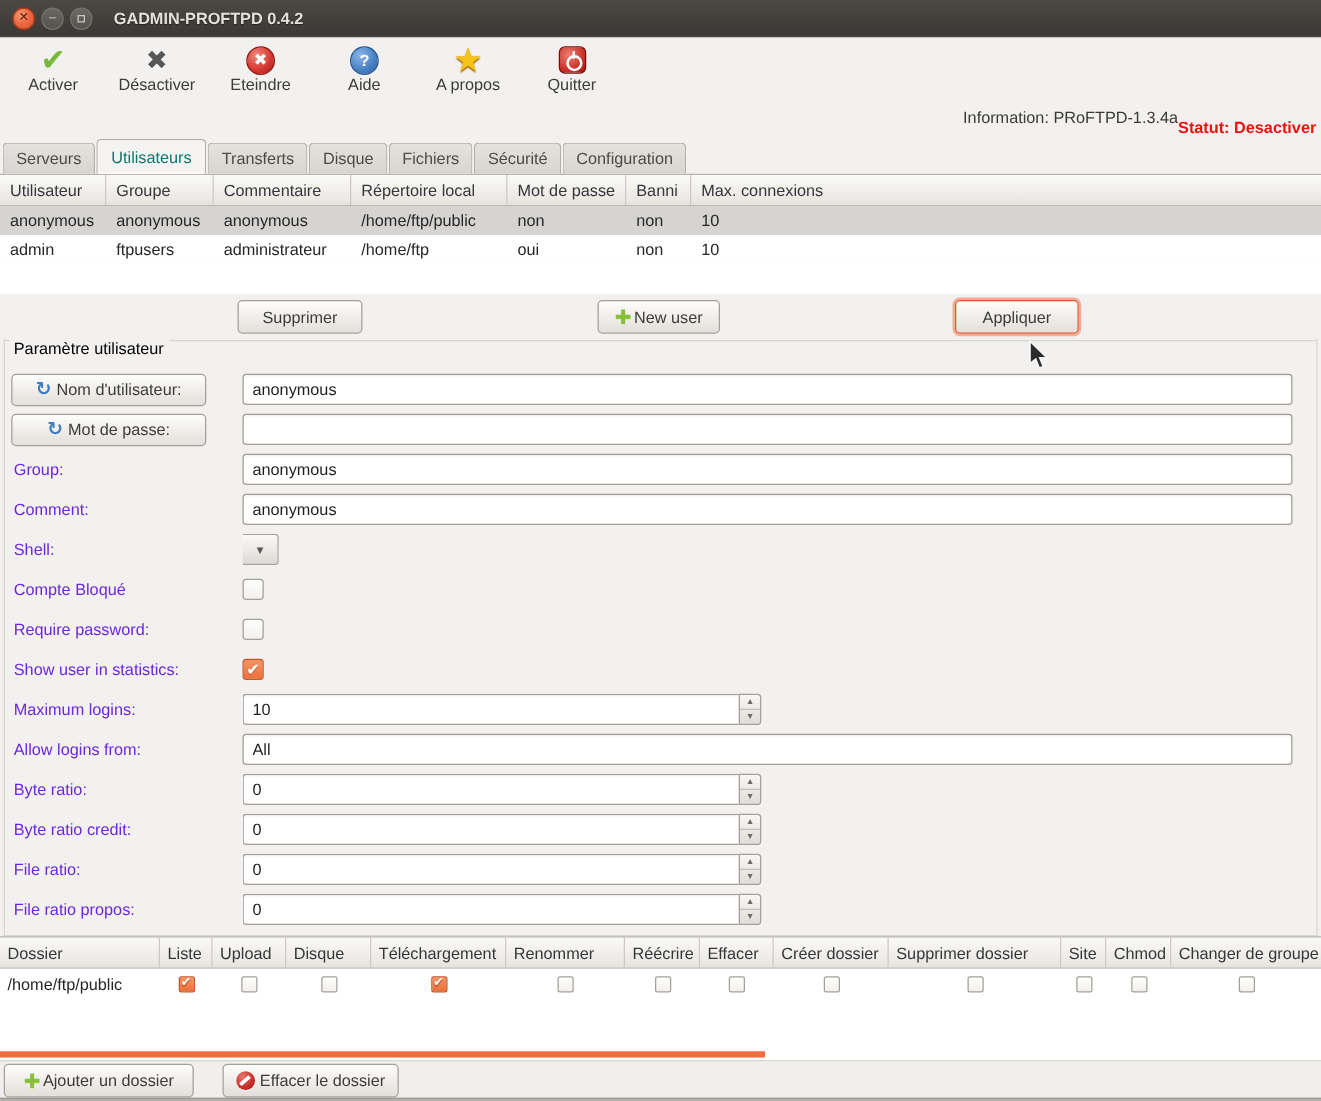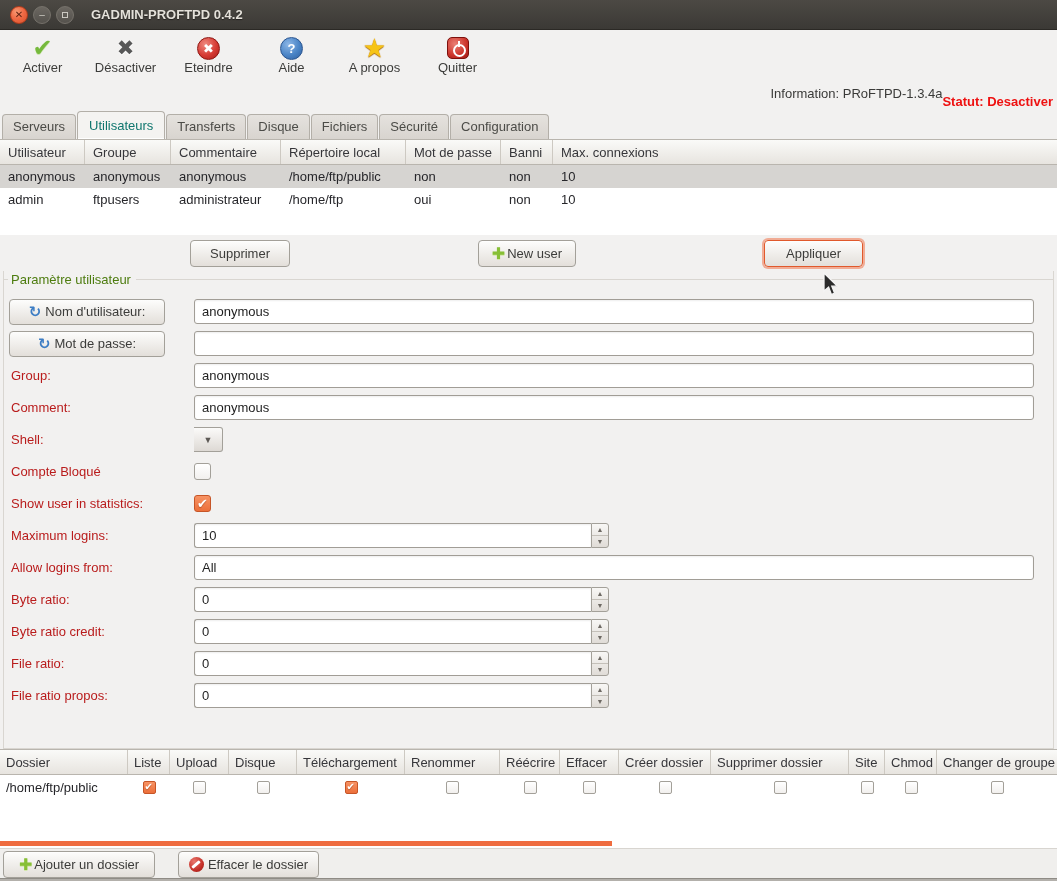--- a/index.html
+++ b/index.html
@@ -52,27 +52,27 @@
   
   .actions { position:relative; height:36px; }
   .gbtn { position:absolute; top:5px; height:27px; background:linear-gradient(#fdfdfc,#e3dfda); border:1px solid #a3a099; border-radius:4px; display:flex; align-items:center; justify-content:center; font-size:13px; color:#3c3c3a; cursor:default; box-shadow:0 1px 0 rgba(255,255,255,.6) inset; }
   .gbtn.apply-focus { border:1px solid #e0592c; box-shadow:0 0 0 2px rgba(240,115,74,.55), 0 1px 0 rgba(255,255,255,.6) inset; }
   .plus-ic { color:#87bf36; font-size:16px; font-weight:bold; margin-right:2px; text-shadow:0 1px 0 #d4e8ac; }
   .noentry-ic { width:15px; height:15px; border-radius:50%; background:radial-gradient(circle at 35% 30%,#e9786e,#c42f27 60%,#941511); position:relative; margin-right:4px; }
   .noentry-ic::after { content:""; position:absolute; left:2.5px; top:6px; width:10px; height:3px; background:#fff; border-radius:1px; transform:rotate(-40deg); }
 
   
   .frame { margin:0 3px; height:478px; border-left:1px solid #d9d6d1; border-right:1px solid #d9d6d1; border-bottom:1px solid #d9d6d1; }
-  .frame-legend { display:flex; align-items:center; height:16px; color:#4d7c0f; }
+  .frame-legend { display:flex; height:16px; color:#000000; }
   .frame-legend::before { content:""; width:4px; border-top:1px solid #d9d6d1; margin-top:1px; }
   .frame-legend .ft { padding:0 5px 0 3px; }
   .frame-legend::after { content:""; flex:1; border-top:1px solid #d9d6d1; margin-top:1px; }
   .form { padding-top:12px; }
   .frow { height:25px; margin:0 0 7px 0; display:flex; align-items:center; }
-  .flabel { width:190px; padding-left:7px; color:#b91c1c; }
+  .flabel { width:190px; padding-left:7px; color:#6d28d9; }
   .entry { height:25px; border:1px solid #a19d96; border-radius:3px; background:#fff; padding:0 7px; font-family:"Liberation Sans","DejaVu Sans",sans-serif; font-size:13px; color:#1e1e1e; box-shadow:inset 0 1px 2px rgba(0,0,0,.07); outline:none; }
   .w-wide { width:840px; }
   .labelbtn { margin-left:5px; width:156px; height:26px; background:linear-gradient(#fdfdfc,#e3dfda); border:1px solid #a3a099; border-radius:4px; display:flex; align-items:center; justify-content:center; gap:4px; color:#3c3c3a; cursor:default; }
   .refresh-ic { color:#3d7dc4; font-weight:bold; font-size:15px; line-height:1; }
   .gap { width:21px; }
   .combo { display:flex; }
   .combo .entry { width:155px; border-radius:3px 0 0 3px; }
   .combo-btn { width:29px; height:25px; background:linear-gradient(#fbfaf9,#ddd9d4); border:1px solid #a3a099; border-left:none; border-radius:0 3px 3px 0; display:flex; align-items:center; justify-content:center; color:#5c5854; font-size:9px; cursor:default; }
   .spinbox { display:flex; width:415px; }
   .spinbox .entry { flex:1; border-radius:3px 0 0 3px; border-right:none; }
@@ -248,20 +248,24 @@
           <div class="combo-btn">
               <span>▼</span>
             </div>
         </div>
       </div>
       <div class="frow">
         <div class="flabel">Compte Bloqué</div>
         <span class="cb"></span>
       </div>
       <div class="frow">
+        <div class="flabel">Require password:</div>
+        <span class="cb"></span>
+      </div>
+      <div class="frow">
         <div class="flabel">Show user in statistics:</div>
         <span class="cb checked"></span>
       </div>
       <div class="frow">
         <div class="flabel">Maximum logins:</div>
         <div class="spinbox">
           <input class="entry" value="10" style="">
           <div class="spincol">
               <span>▲</span>
               <span>▼</span>

